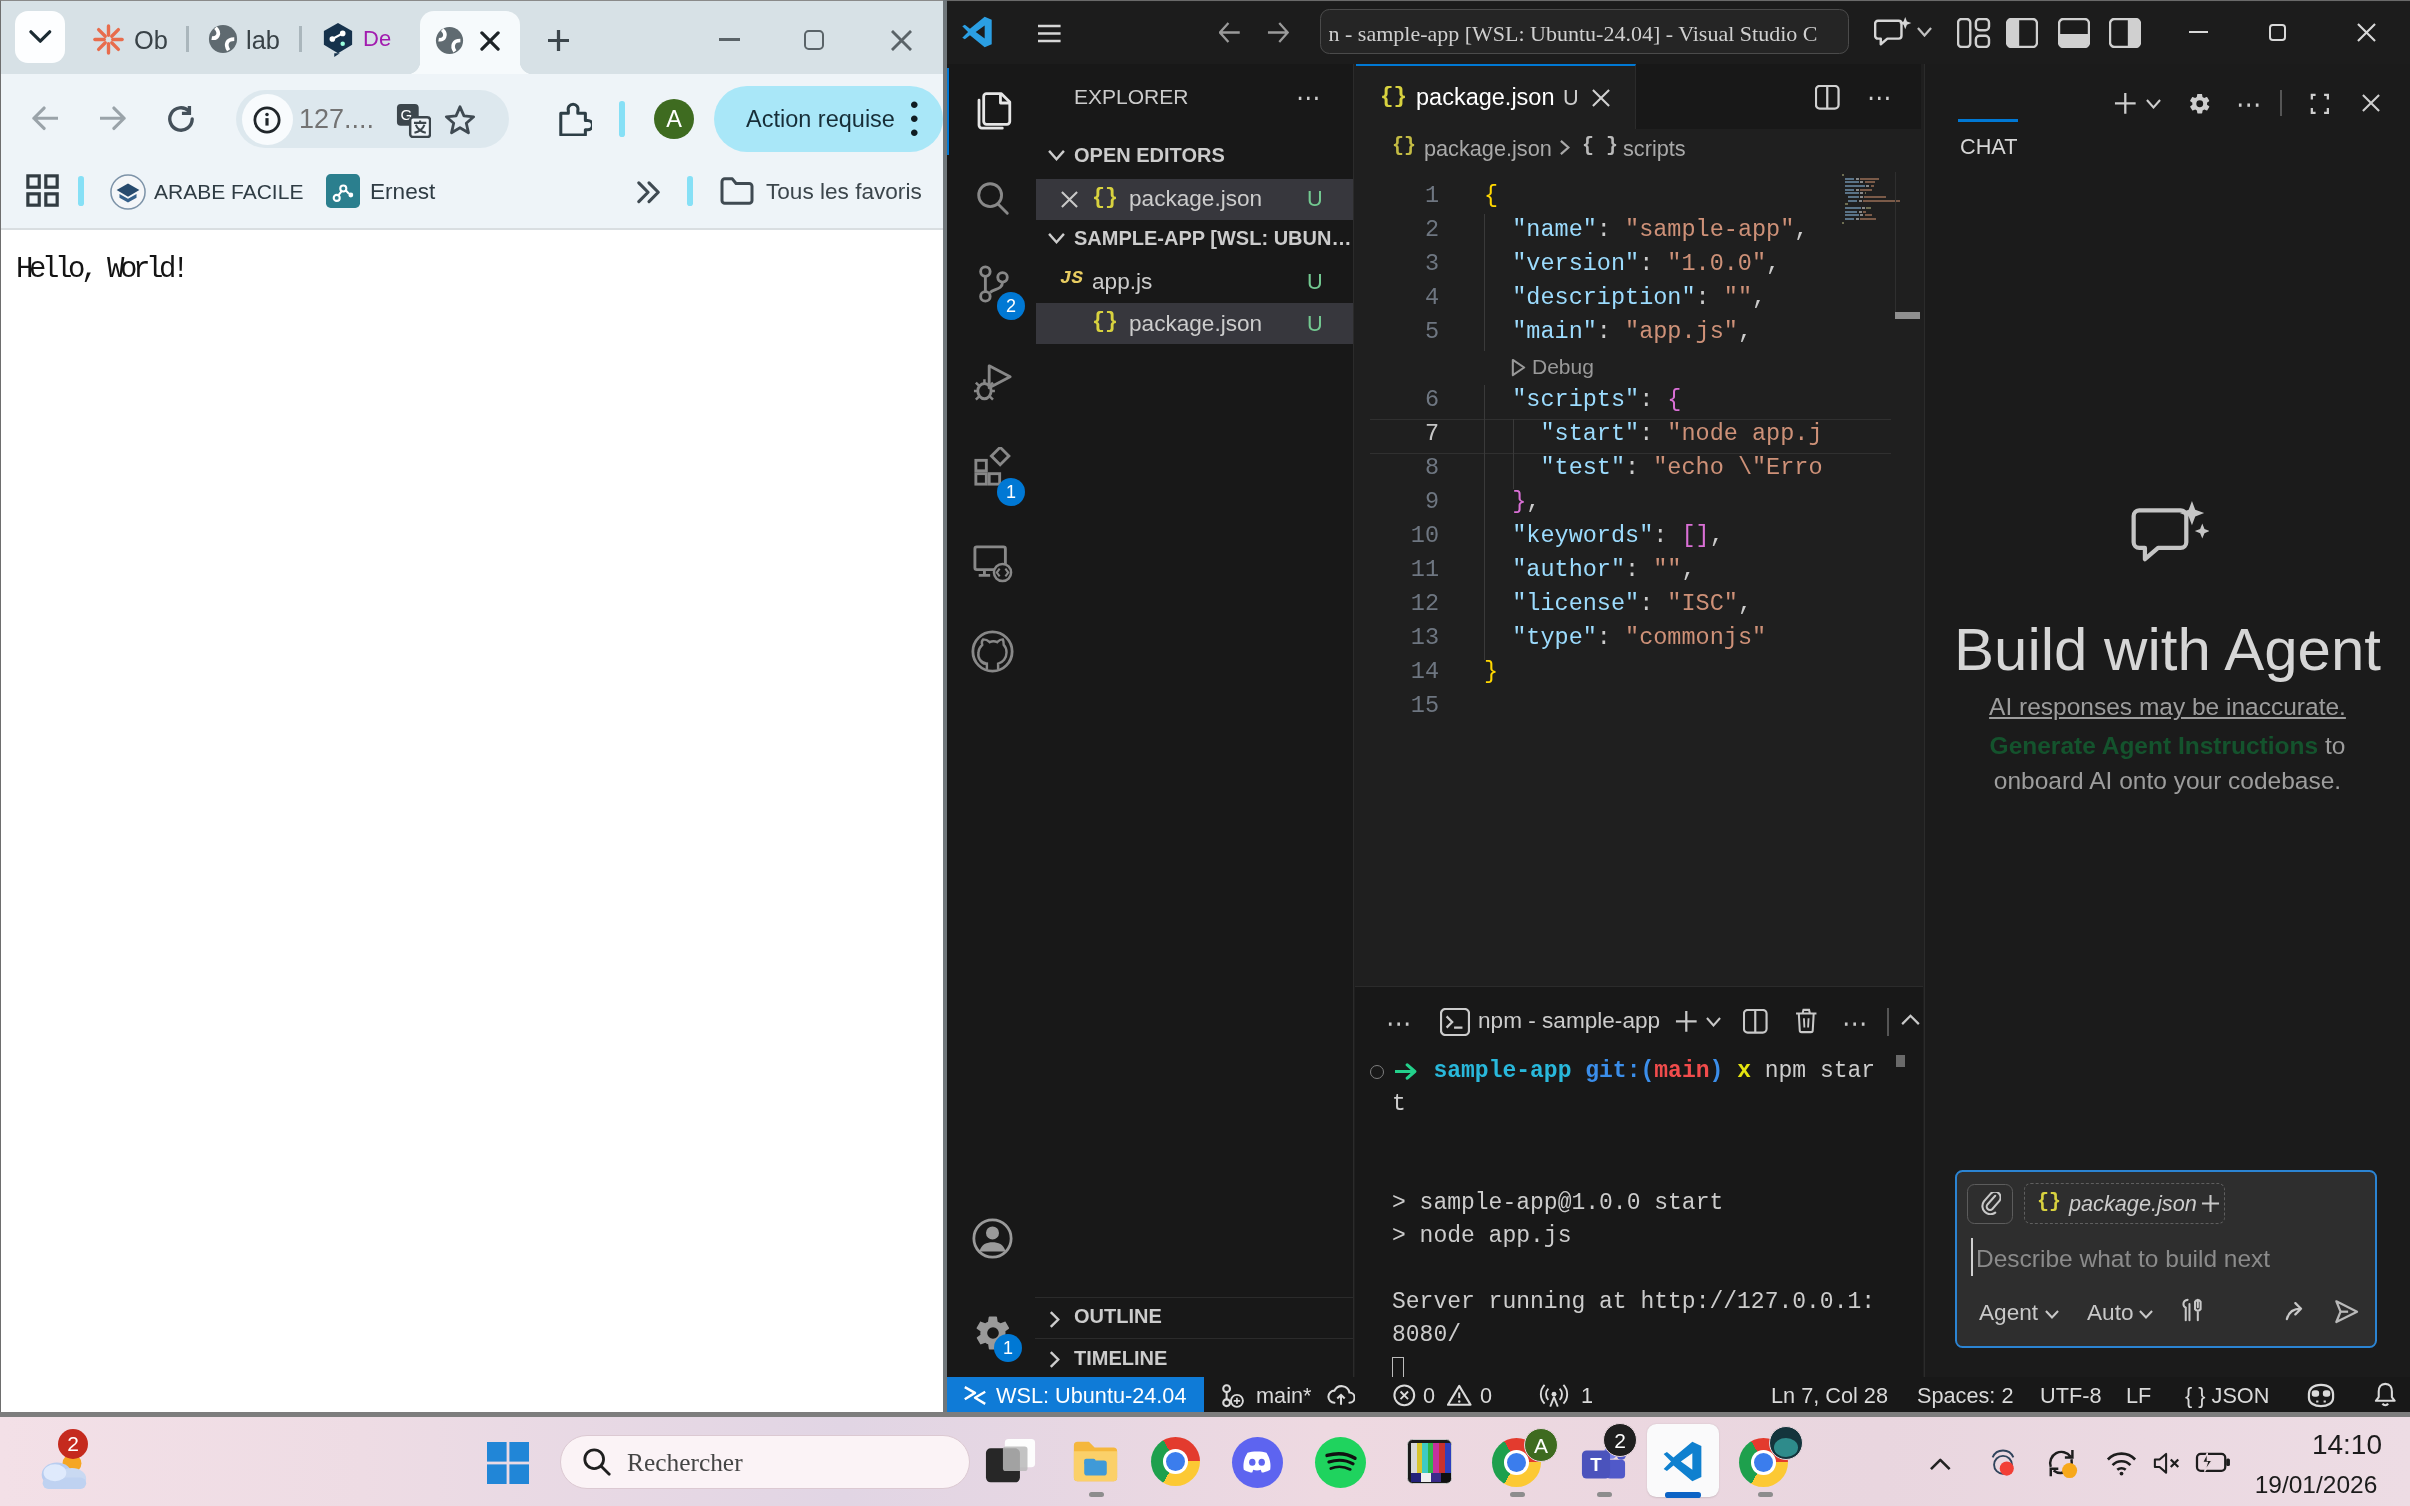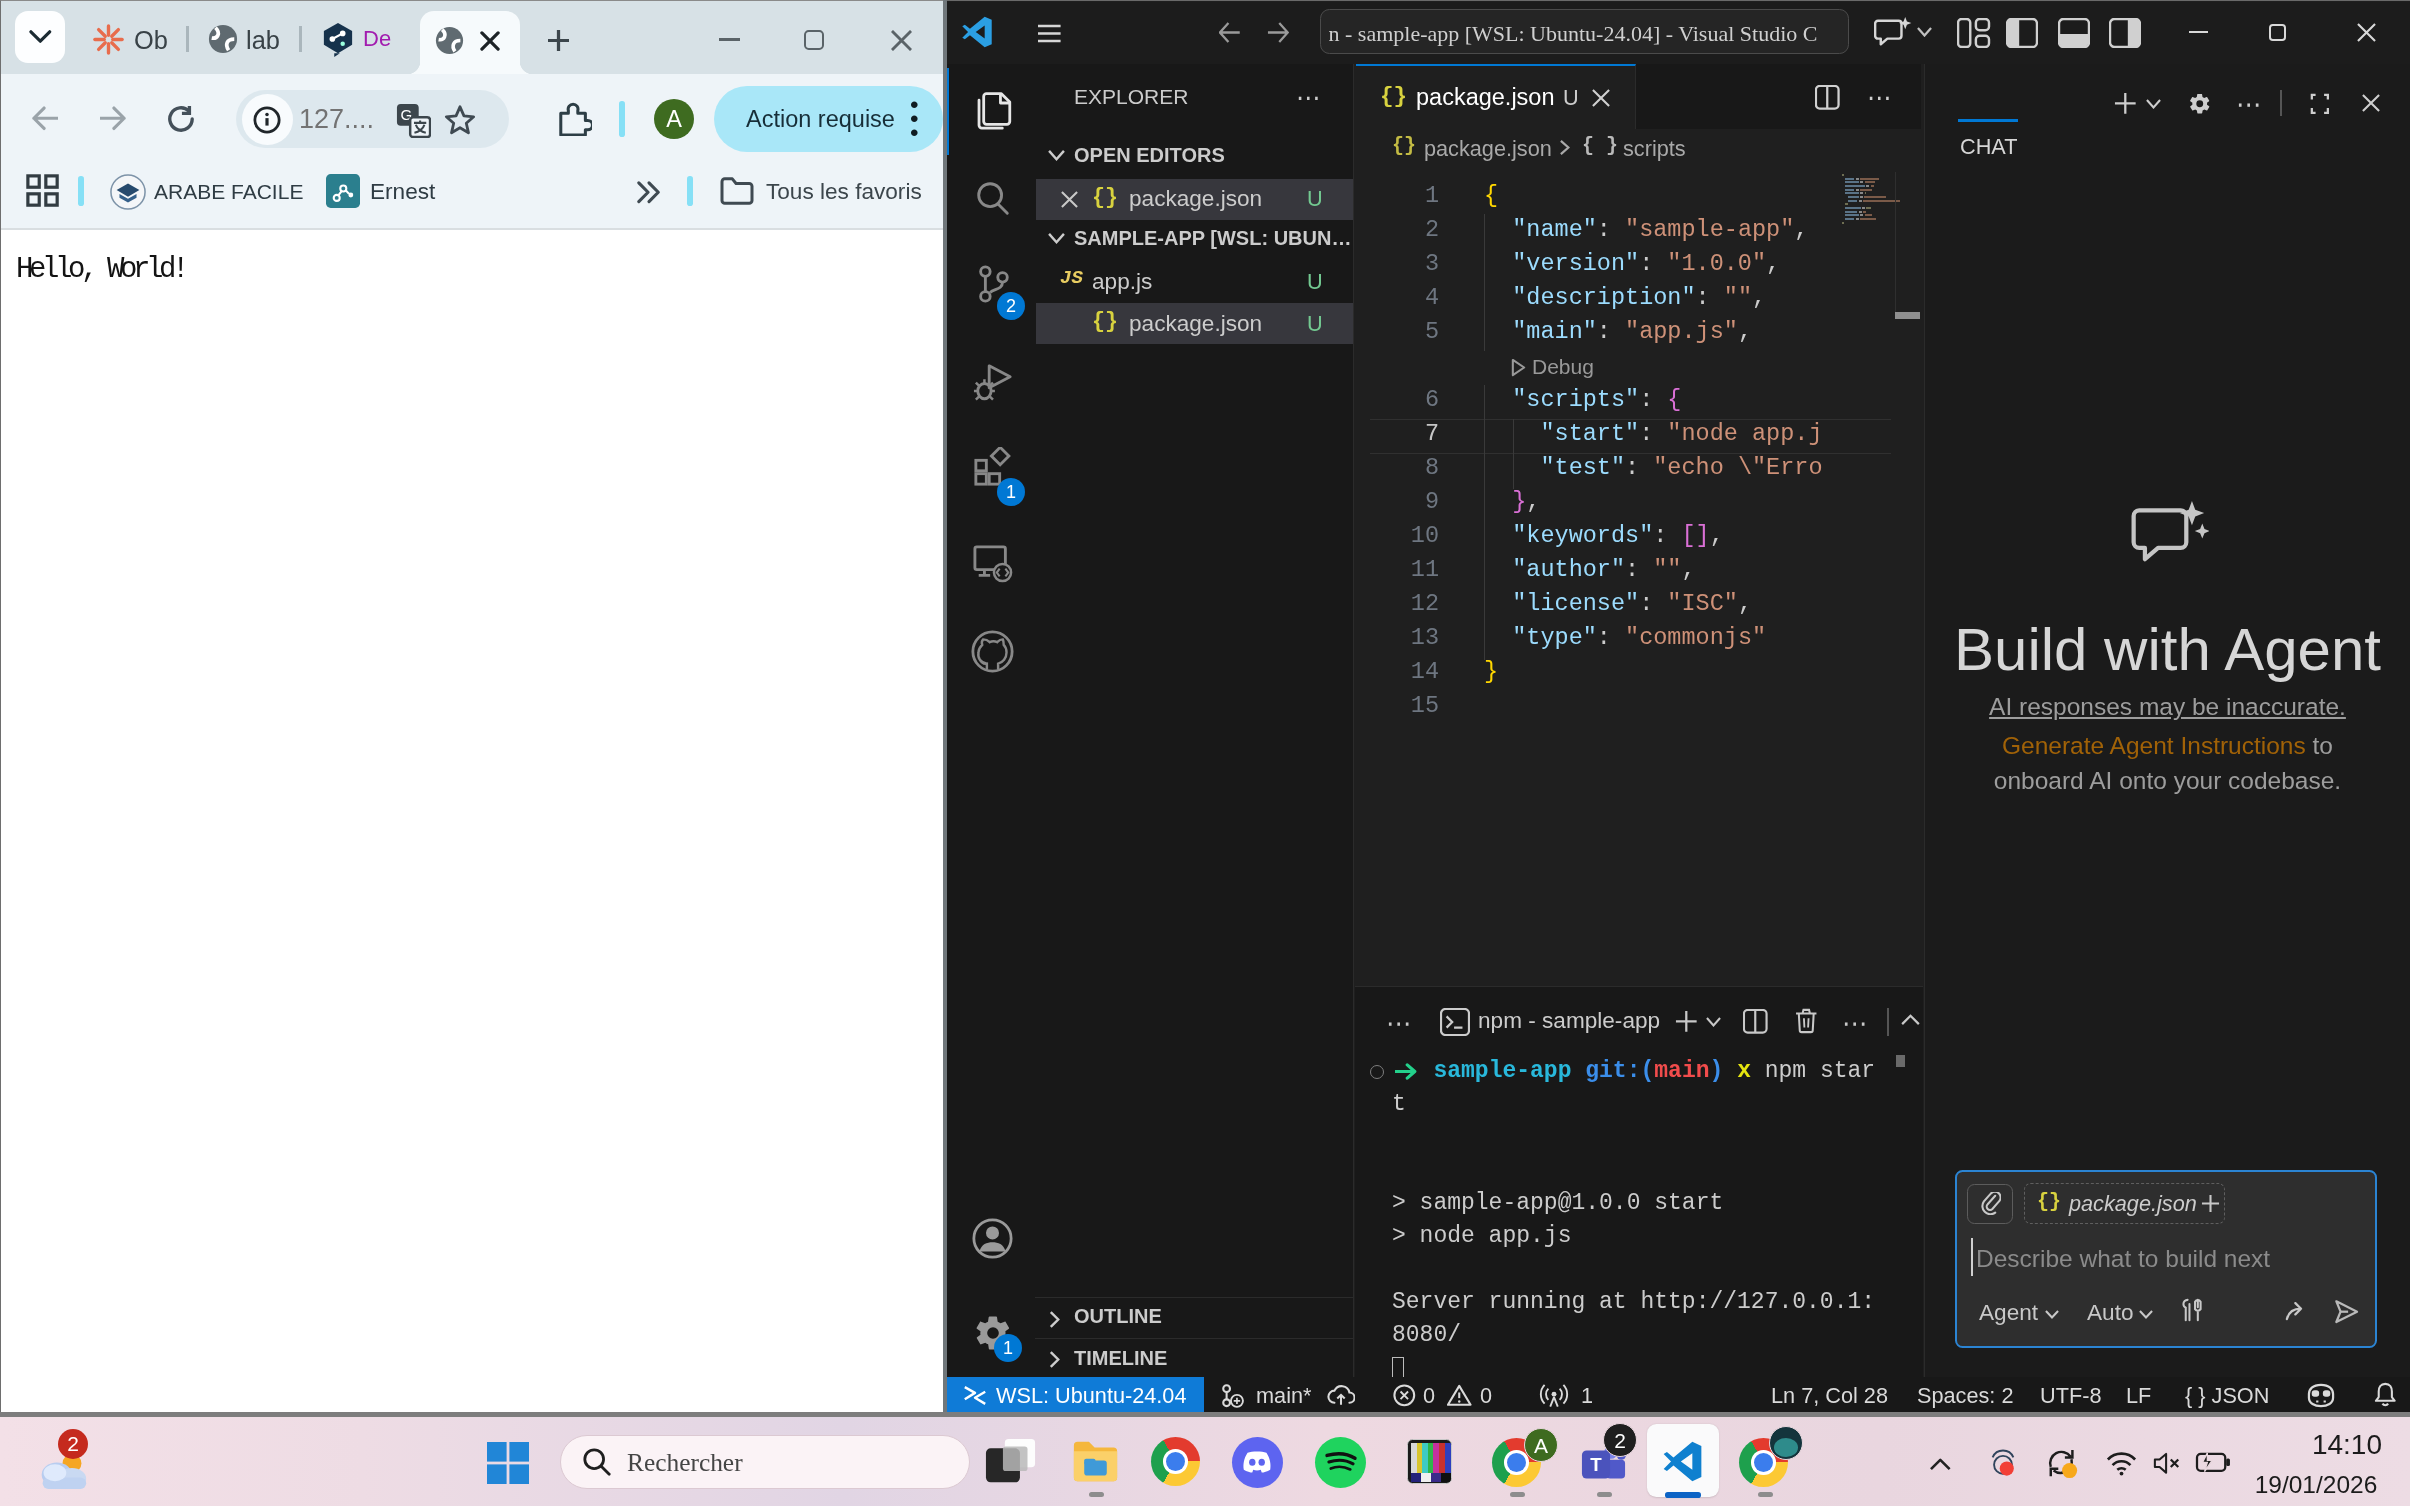--- a/index.html
+++ b/index.html
@@ -478,21 +478,21 @@
     <path d="M2 2 L19 19 M19 2 L2 19" stroke="#cecece" stroke-width="2.2"></path>
   </svg>
 
 <svg class="abs" style="left:2126px;top:499px;" width="83" height="79" viewBox="0 0 88 84">
   <path d="M14 12 H58 A6 6 0 0 1 64 18 V46 A6 6 0 0 1 58 52 H34 L20 64 L20 52 H14 A6 6 0 0 1 8 46 V18 A6 6 0 0 1 14 12 Z" stroke="#c5c5c5" stroke-width="4.5" fill="none" stroke-linejoin="round"></path>
   <path d="M70 2 L73.5 11.5 L83 15 L73.5 18.5 L70 28 L66.5 18.5 L57 15 L66.5 11.5 Z" fill="#c5c5c5"></path>
   <path d="M81 26 L83.3 32 L89 34 L83.3 36.3 L81 42 L78.7 36.3 L73 34 L78.7 32 Z" fill="#c5c5c5"></path>
 </svg>
 <div class="abs" style="left:1924px;top:615px;width:487px;text-align:center;font-size:60px;color:#d6d6d6;">Build with Agent</div>
 <div class="abs" style="left:1924px;top:693px;width:487px;text-align:center;font-size:24.5px;color:#9d9d9d;text-decoration:underline;">AI responses may be inaccurate.</div>
-<div class="abs" style="left:1924px;top:728px;width:487px;text-align:center;font-size:24.5px;color:#9d9d9d;line-height:35px;"><span style="color:#a16207;">Generate Agent Instructions</span> to<br>onboard AI onto your codebase.</div>
+<div class="abs" style="left:1924px;top:728px;width:487px;text-align:center;font-size:24.5px;color:#9d9d9d;line-height:35px;"><span style="color:#14532d;font-weight:bold;">Generate Agent Instructions</span> to<br>onboard AI onto your codebase.</div>
 
 <div class="abs" style="left:1955px;top:1170px;width:422px;height:178px;background:#2e2e2e;border:2.4px solid #2b84d3;border-radius:7.5px;"></div>
 <div class="abs" style="left:1967px;top:1184px;width:46px;height:40px;border:1.9px solid #5c5c5c;border-radius:7.5px;"></div>
 <svg class="abs" style="left:1980px;top:1192px;" width="21" height="22.6" viewBox="0 0 22 24">
   <path d="M16 6 L8 15 A3.4 3.4 0 0 0 13 20 L20 12 A6 6 0 0 0 11.5 3.5 L4 12 A8.6 8.6 0 0 0 16 24" stroke="#c8c8c8" stroke-width="2.2" fill="none" stroke-linecap="round" transform="translate(0,-2)"></path>
 </svg>
 <div class="abs" style="left:2024px;top:1183px;width:201px;height:41px;border:1.9px dashed #5f5f5f;border-radius:6.6px;"></div>
 <div class="abs mono" style="left:2037px;top:1190px;font-size:20px;font-weight:bold;color:#d8d23f;">{}</div>
 <div class="abs" style="left:2069px;top:1191px;font-size:21.7px;font-style:italic;color:#cccccc;">package.json</div>
 <svg class="abs" style="left:2201px;top:1194px;" width="19" height="19" viewBox="0 0 20 20">

